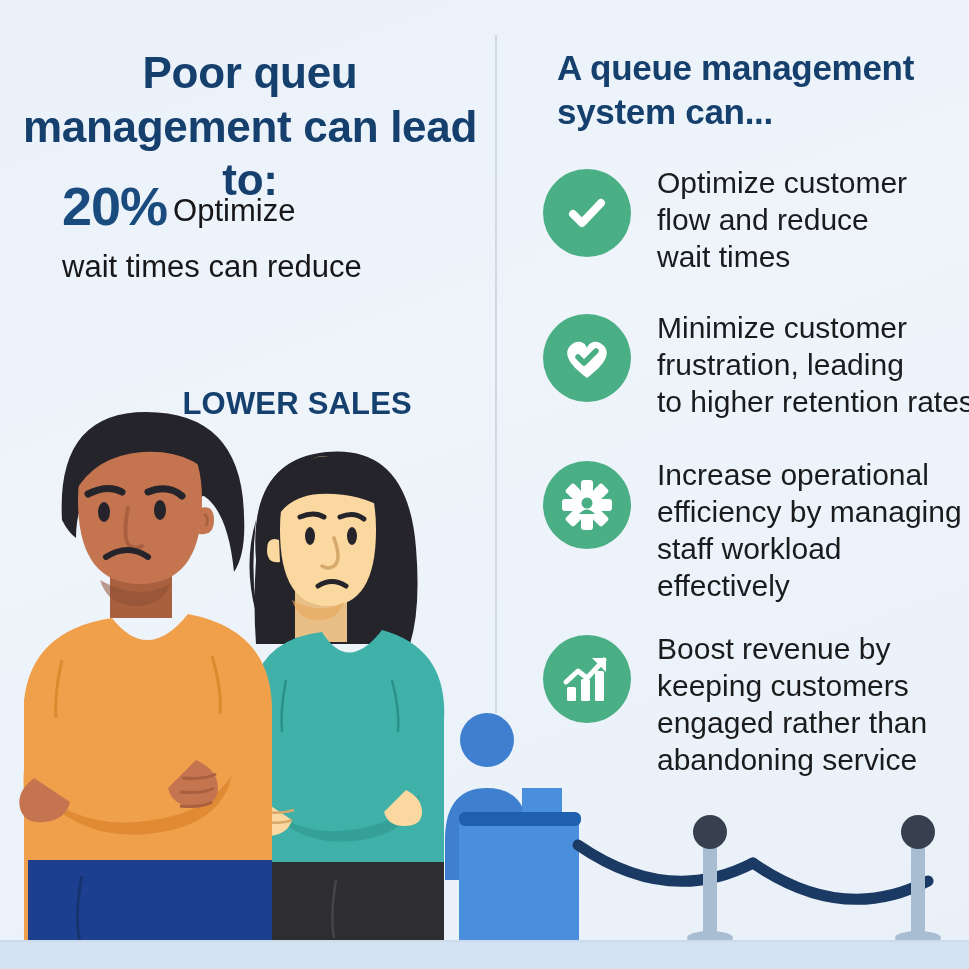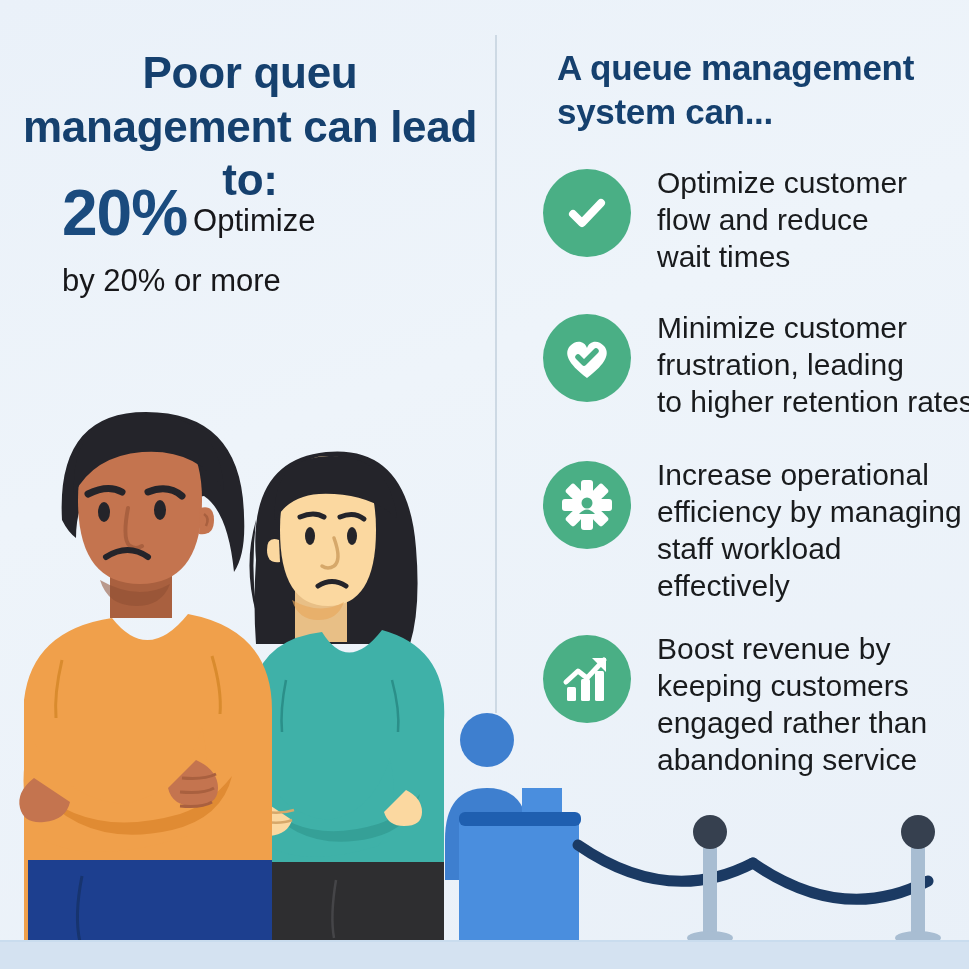--- a/index.html
+++ b/index.html
@@ -82,21 +82,21 @@
     position: absolute;
     left: 62px;
     top: 168px;
     width: 420px;
     font-size: 31px;
     line-height: 1.42;
     color: #17171a;
   }
   .stat-pct {
     color: #1a4b7e;
-    font-size: 64px;
+    font-size: 54px;
     font-weight: bold;
     letter-spacing: -1px;
     vertical-align: -4px;
     margin-right: 6px;
   }
   .stat-em {
     color: #1a4b7e;
     font-weight: bold;
     letter-spacing: 0.1px;
   }
@@ -302,23 +302,24 @@
   <div class="floor"></div>
 
   <div class="divider"></div>
 
   <div class="col-left">
 
     <div class="left-heading">Poor queu management can lead to:</div>
 
     <div class="stat-block">
       <span class="stat-pct">20%</span><span>Optimize</span>
-      <span class="stat-line">by 20% or more</span>
+      <span class="stat-line">wait times can reduce</span>
     </div>
 
+    <div class="lower-sales">LOWER SALES</div>
   </div>
 
   <div class="col-right">
 
     <div class="right-heading">A queue management system can...</div>
 
     <div class="benefits">
 
       <div class="benefit b0">
         <div class="benefit-icon">

